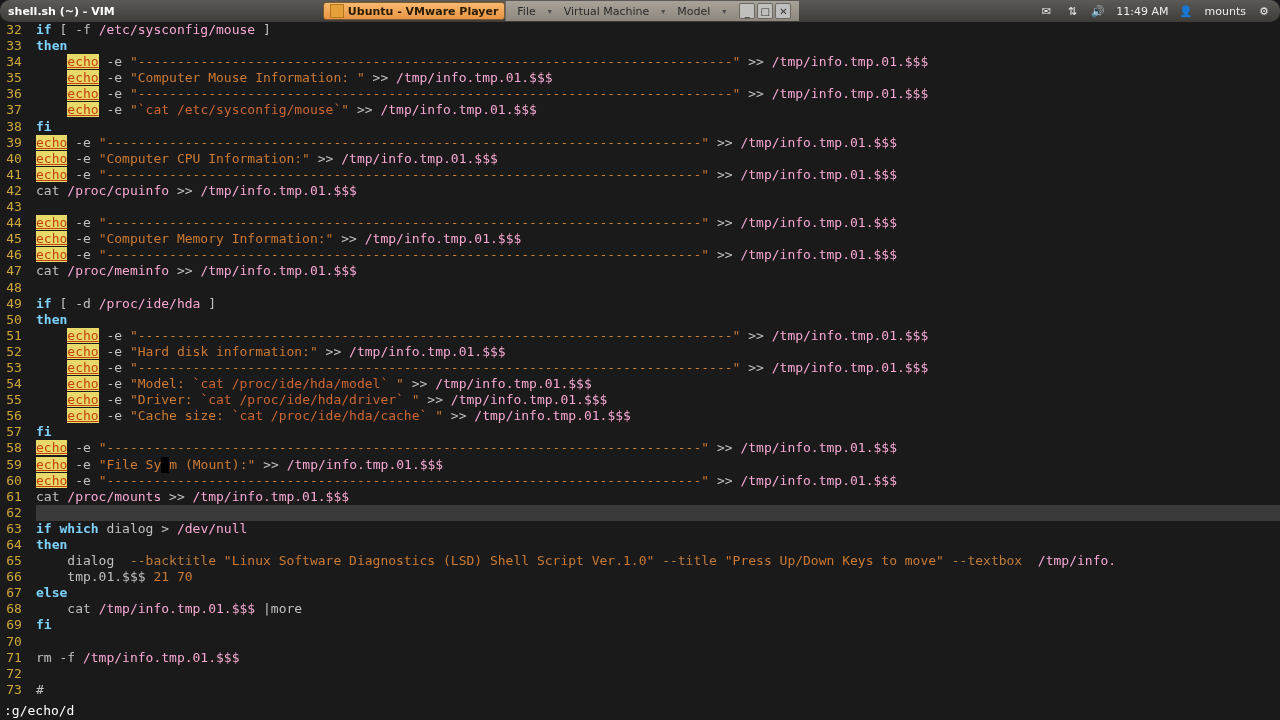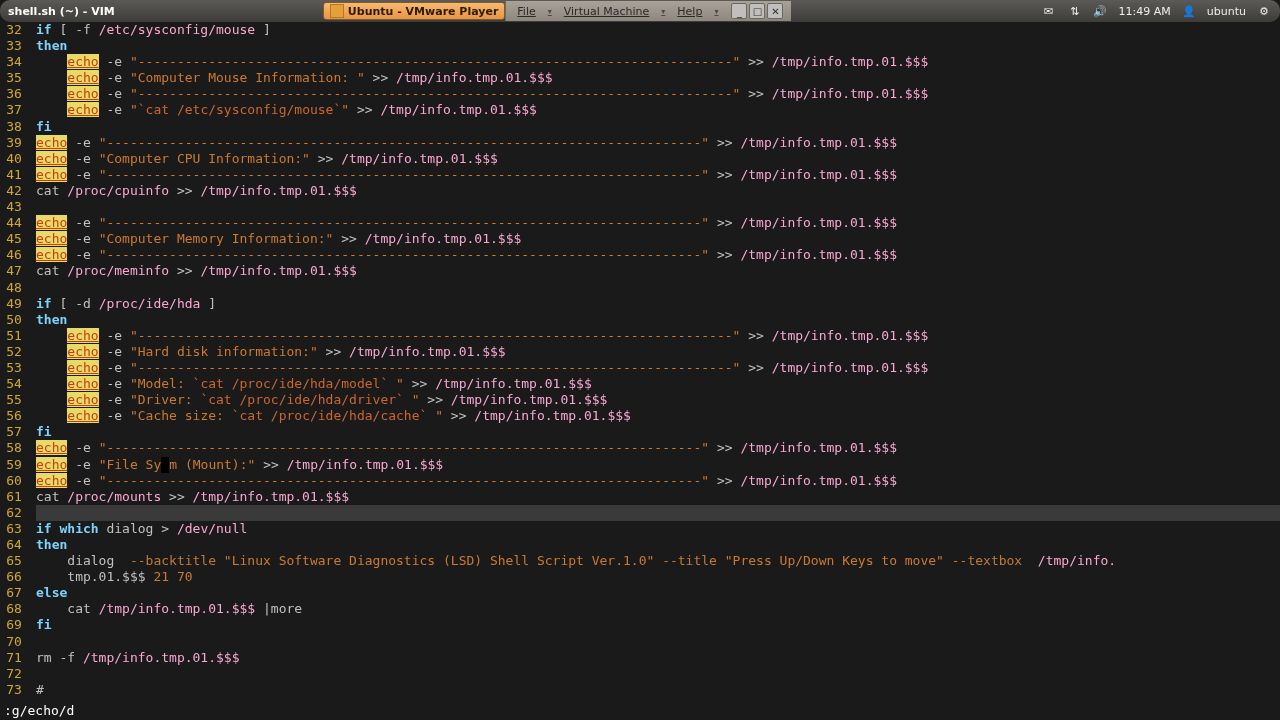--- a/index.html
+++ b/index.html
@@ -2,21 +2,21 @@
 <html><head>
 <meta charset="utf-8">
 <style>
 * { margin:0; padding:0; box-sizing:border-box; }
 body { width:1280px; height:720px; background:#1a1a1a; font-family:"DejaVu Sans Mono","Liberation Mono",monospace; font-size:13px; overflow:hidden; }
 .top-panel { height:22px; background:linear-gradient(to bottom,#5b5a56,#3d3c39); display:flex; align-items:center; color:#fff; font-family:"DejaVu Sans",sans-serif; font-size:11px;border-radius:10px; }
 .title-left { padding:0 8px; font-weight:bold; }
 .task-button { background:linear-gradient(to bottom,#f8b96f,#e89443); border:1px solid #7a5a30; border-radius:3px; margin-left:200px; padding:1px 6px; display:flex; align-items:center; gap:4px; color:#2a1a00; font-weight:bold;text-align:center; }
 .task-button .wi { width:14px; height:14px; background:#e6a03a; border:1px solid #b57a20; display:inline-block; }
 .vm-menu { background:linear-gradient(to bottom,#a8a299,#8d877e); padding:2px 8px; display:flex; align-items:center; gap:6px; color:#2a2a2a; border-left:1px solid #6a6a6a; }
-.vm-menu span { padding:0 3px;text-decoration:underline; }
+.vm-menu span { padding:0 3px; }
 .tri { font-size:8px; color:#4a4a4a; }
 .win-controls { display:flex; gap:2px; margin-left:4px; }
 .win-btn { width:16px; height:16px; background:#c0bfbb; border:1px solid #6a6863; border-radius:2px; display:flex; align-items:center; justify-content:center; font-size:10px; color:#333; cursor:pointer; }
 .close-btn { background:#bfbfbf; }
 .tray { margin-left:auto; display:flex; align-items:center; gap:10px; padding-right:8px; color:#eee; }
 .tray-icon { width:16px; height:16px; display:flex; align-items:center; justify-content:center; }
 
 .editor { position:absolute; top:22px; left:0; right:0; bottom:18px; background:#1a1a1a; color:#d0d0d0; white-space:pre; overflow:hidden; line-height:16.1px; font-size:13px; }
 .gutter { position:absolute; top:0; left:0; width:32px; text-align:center; color:#cfa838; padding-right:4px;}
 .code { position:absolute; top:0; left:36px; right:0; }
@@ -43,35 +43,35 @@
   <div class="title-left">shell.sh (~) - VIM</div>
   <div class="task-button">
     <span class="wi"></span>
     <span>Ubuntu - VMware Player</span>
   </div>
   <div class="vm-menu">
     <span>File</span>
       <span class="tri">▾</span>
     <span>Virtual Machine</span>
       <span class="tri">▾</span>
-    <span>Help</span>
+    <span>Model</span>
       <span class="tri">▾</span>
     <div class="win-controls">
       <div class="win-btn">_</div>
       <div class="win-btn">□</div>
       <div class="win-btn close-btn">✕</div>
     </div>
   </div>
   <div class="tray">
     <span class="tray-icon">✉</span>
     <span class="tray-icon">⇅</span>
     <span class="tray-icon">🔊</span>
     <span>11:49 AM</span>
     <span class="tray-icon">👤</span>
-    <span>ubuntu</span>
+    <span>mounts</span>
     <span class="tray-icon">⚙</span>
   </div>
 </div>
 
 <div class="editor">
   <div class="gutter" id="gutter"><div class="ln">32</div><div class="ln">33</div><div class="ln">34</div><div class="ln">35</div><div class="ln">36</div><div class="ln">37</div><div class="ln">38</div><div class="ln">39</div><div class="ln">40</div><div class="ln">41</div><div class="ln">42</div><div class="ln">43</div><div class="ln">44</div><div class="ln">45</div><div class="ln">46</div><div class="ln">47</div><div class="ln">48</div><div class="ln">49</div><div class="ln">50</div><div class="ln">51</div><div class="ln">52</div><div class="ln">53</div><div class="ln">54</div><div class="ln">55</div><div class="ln">56</div><div class="ln">57</div><div class="ln">58</div><div class="ln">59</div><div class="ln">60</div><div class="ln">61</div><div class="ln">62</div><div class="ln">63</div><div class="ln">64</div><div class="ln">65</div><div class="ln">66</div><div class="ln">67</div><div class="ln">68</div><div class="ln">69</div><div class="ln">70</div><div class="ln">71</div><div class="ln">72</div><div class="ln">73</div></div>
   <div class="code" id="code"><div class="row"><span class="kw">if</span><span class="id"> [ </span><span class="op">-f</span><span class="id"> </span><span class="path">/etc/sysconfig/mouse</span><span class="id"> ]</span></div><div class="row"><span class="kw">then</span></div><div class="row"><span class="id">    </span><span class="match">echo</span><span class="id"> </span><span class="op">-e</span><span class="id"> </span><span class="str">"----------------------------------------------------------------------------"</span><span class="id"> &gt;&gt; </span><span class="path">/tmp/info.tmp.01.$$$</span></div><div class="row"><span class="id">    </span><span class="match">echo</span><span class="id"> </span><span class="op">-e</span><span class="id"> </span><span class="str">"Computer Mouse Information: "</span><span class="id"> &gt;&gt; </span><span class="path">/tmp/info.tmp.01.$$$</span></div><div class="row"><span class="id">    </span><span class="match">echo</span><span class="id"> </span><span class="op">-e</span><span class="id"> </span><span class="str">"----------------------------------------------------------------------------"</span><span class="id"> &gt;&gt; </span><span class="path">/tmp/info.tmp.01.$$$</span></div><div class="row"><span class="id">    </span><span class="match">echo</span><span class="id"> </span><span class="op">-e</span><span class="id"> </span><span class="str">"</span><span class="bt">`cat /etc/sysconfig/mouse`</span><span class="str">"</span><span class="id"> &gt;&gt; </span><span class="path">/tmp/info.tmp.01.$$$</span></div><div class="row"><span class="kw">fi</span></div><div class="row"><span class="match">echo</span><span class="id"> </span><span class="op">-e</span><span class="id"> </span><span class="str">"----------------------------------------------------------------------------"</span><span class="id"> &gt;&gt; </span><span class="path">/tmp/info.tmp.01.$$$</span></div><div class="row"><span class="match">echo</span><span class="id"> </span><span class="op">-e</span><span class="id"> </span><span class="str">"Computer CPU Information:"</span><span class="id"> &gt;&gt; </span><span class="path">/tmp/info.tmp.01.$$$</span></div><div class="row"><span class="match">echo</span><span class="id"> </span><span class="op">-e</span><span class="id"> </span><span class="str">"----------------------------------------------------------------------------"</span><span class="id"> &gt;&gt; </span><span class="path">/tmp/info.tmp.01.$$$</span></div><div class="row"><span class="id">cat </span><span class="path">/proc/cpuinfo</span><span class="id"> &gt;&gt; </span><span class="path">/tmp/info.tmp.01.$$$</span></div><div class="row"></div><div class="row"><span class="match">echo</span><span class="id"> </span><span class="op">-e</span><span class="id"> </span><span class="str">"----------------------------------------------------------------------------"</span><span class="id"> &gt;&gt; </span><span class="path">/tmp/info.tmp.01.$$$</span></div><div class="row"><span class="match">echo</span><span class="id"> </span><span class="op">-e</span><span class="id"> </span><span class="str">"Computer Memory Information:"</span><span class="id"> &gt;&gt; </span><span class="path">/tmp/info.tmp.01.$$$</span></div><div class="row"><span class="match">echo</span><span class="id"> </span><span class="op">-e</span><span class="id"> </span><span class="str">"----------------------------------------------------------------------------"</span><span class="id"> &gt;&gt; </span><span class="path">/tmp/info.tmp.01.$$$</span></div><div class="row"><span class="id">cat </span><span class="path">/proc/meminfo</span><span class="id"> &gt;&gt; </span><span class="path">/tmp/info.tmp.01.$$$</span></div><div class="row"></div><div class="row"><span class="kw">if</span><span class="id"> [ </span><span class="op">-d</span><span class="id"> </span><span class="path">/proc/ide/hda</span><span class="id"> ]</span></div><div class="row"><span class="kw">then</span></div><div class="row"><span class="id">    </span><span class="match">echo</span><span class="id"> </span><span class="op">-e</span><span class="id"> </span><span class="str">"----------------------------------------------------------------------------"</span><span class="id"> &gt;&gt; </span><span class="path">/tmp/info.tmp.01.$$$</span></div><div class="row"><span class="id">    </span><span class="match">echo</span><span class="id"> </span><span class="op">-e</span><span class="id"> </span><span class="str">"Hard disk information:"</span><span class="id"> &gt;&gt; </span><span class="path">/tmp/info.tmp.01.$$$</span></div><div class="row"><span class="id">    </span><span class="match">echo</span><span class="id"> </span><span class="op">-e</span><span class="id"> </span><span class="str">"----------------------------------------------------------------------------"</span><span class="id"> &gt;&gt; </span><span class="path">/tmp/info.tmp.01.$$$</span></div><div class="row"><span class="id">    </span><span class="match">echo</span><span class="id"> </span><span class="op">-e</span><span class="id"> </span><span class="str">"Model: </span><span class="bt">`cat /proc/ide/hda/model`</span><span class="str"> "</span><span class="id"> &gt;&gt; </span><span class="path">/tmp/info.tmp.01.$$$</span></div><div class="row"><span class="id">    </span><span class="match">echo</span><span class="id"> </span><span class="op">-e</span><span class="id"> </span><span class="str">"Driver: </span><span class="bt">`cat /proc/ide/hda/driver`</span><span class="str"> "</span><span class="id"> &gt;&gt; </span><span class="path">/tmp/info.tmp.01.$$$</span></div><div class="row"><span class="id">    </span><span class="match">echo</span><span class="id"> </span><span class="op">-e</span><span class="id"> </span><span class="str">"Cache size: </span><span class="bt">`cat /proc/ide/hda/cache`</span><span class="str"> "</span><span class="id"> &gt;&gt; </span><span class="path">/tmp/info.tmp.01.$$$</span></div><div class="row"><span class="kw">fi</span></div><div class="row"><span class="match">echo</span><span class="id"> </span><span class="op">-e</span><span class="id"> </span><span class="str">"----------------------------------------------------------------------------"</span><span class="id"> &gt;&gt; </span><span class="path">/tmp/info.tmp.01.$$$</span></div><div class="row"><span class="match">echo</span><span class="id"> </span><span class="op">-e</span><span class="id"> </span><span class="str">"File Sy</span><span class="cursor"> </span><span class="str">m (Mount):"</span><span class="id"> &gt;&gt; </span><span class="path">/tmp/info.tmp.01.$$$</span></div><div class="row"><span class="match">echo</span><span class="id"> </span><span class="op">-e</span><span class="id"> </span><span class="str">"----------------------------------------------------------------------------"</span><span class="id"> &gt;&gt; </span><span class="path">/tmp/info.tmp.01.$$$</span></div><div class="row"><span class="id">cat </span><span class="path">/proc/mounts</span><span class="id"> &gt;&gt; </span><span class="path">/tmp/info.tmp.01.$$$</span></div><div class="row hl-line"></div><div class="row"><span class="kw">if</span><span class="id"> </span><span class="kw">which</span><span class="id"> dialog &gt; </span><span class="path">/dev/null</span></div><div class="row"><span class="kw">then</span></div><div class="row"><span class="id">    dialog  </span><span class="opt">--backtitle</span><span class="id"> </span><span class="str">"Linux Software Diagnostics (LSD) Shell Script Ver.1.0"</span><span class="id"> </span><span class="opt">--title</span><span class="id"> </span><span class="str">"Press Up/Down Keys to move"</span><span class="id"> </span><span class="opt">--textbox</span><span class="id">  </span><span class="path">/tmp/info.</span></div><div class="row"><span class="id">    tmp.01.$$$ </span><span class="str">21 70</span></div><div class="row"><span class="kw">else</span></div><div class="row"><span class="id">    cat </span><span class="path">/tmp/info.tmp.01.$$$</span><span class="id"> |more</span></div><div class="row"><span class="kw">fi</span></div><div class="row"></div><div class="row"><span class="id">rm </span><span class="op">-f</span><span class="id"> </span><span class="path">/tmp/info.tmp.01.$$$</span></div><div class="row"></div><div class="row"><span class="id">#</span></div></div>
 </div>
 
 <div class="cmdline">:g/echo/d</div>

